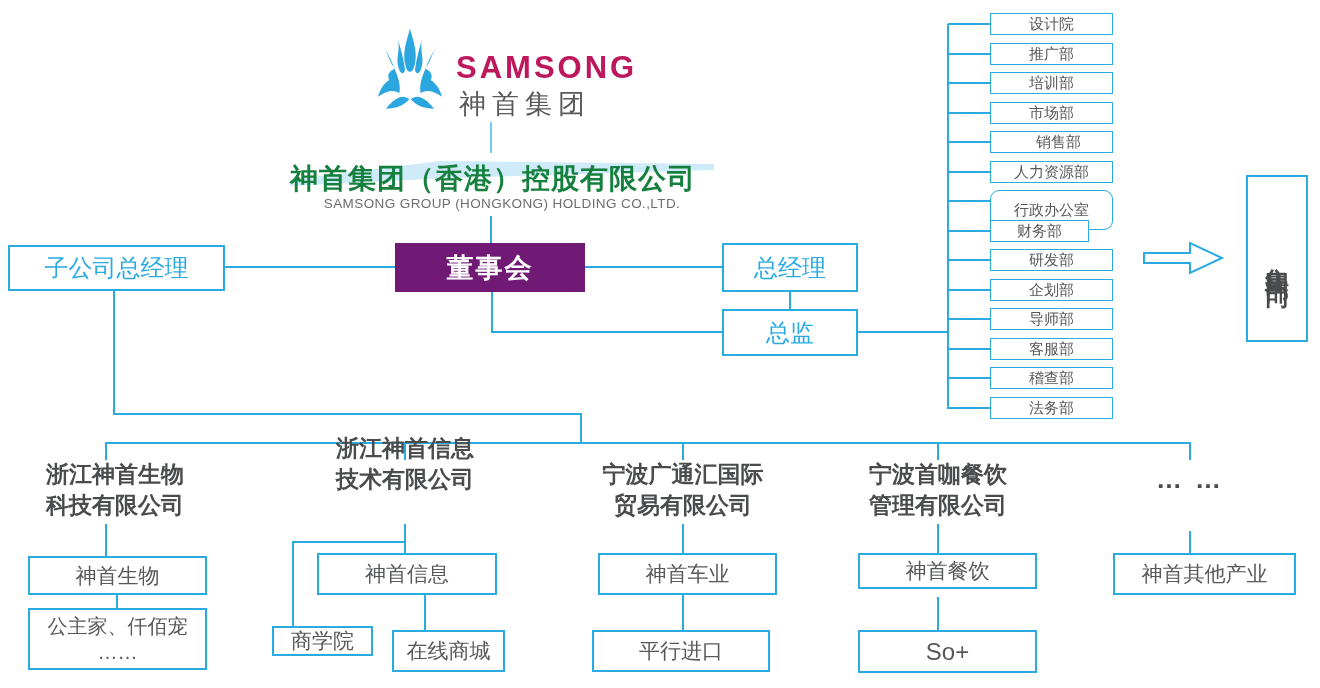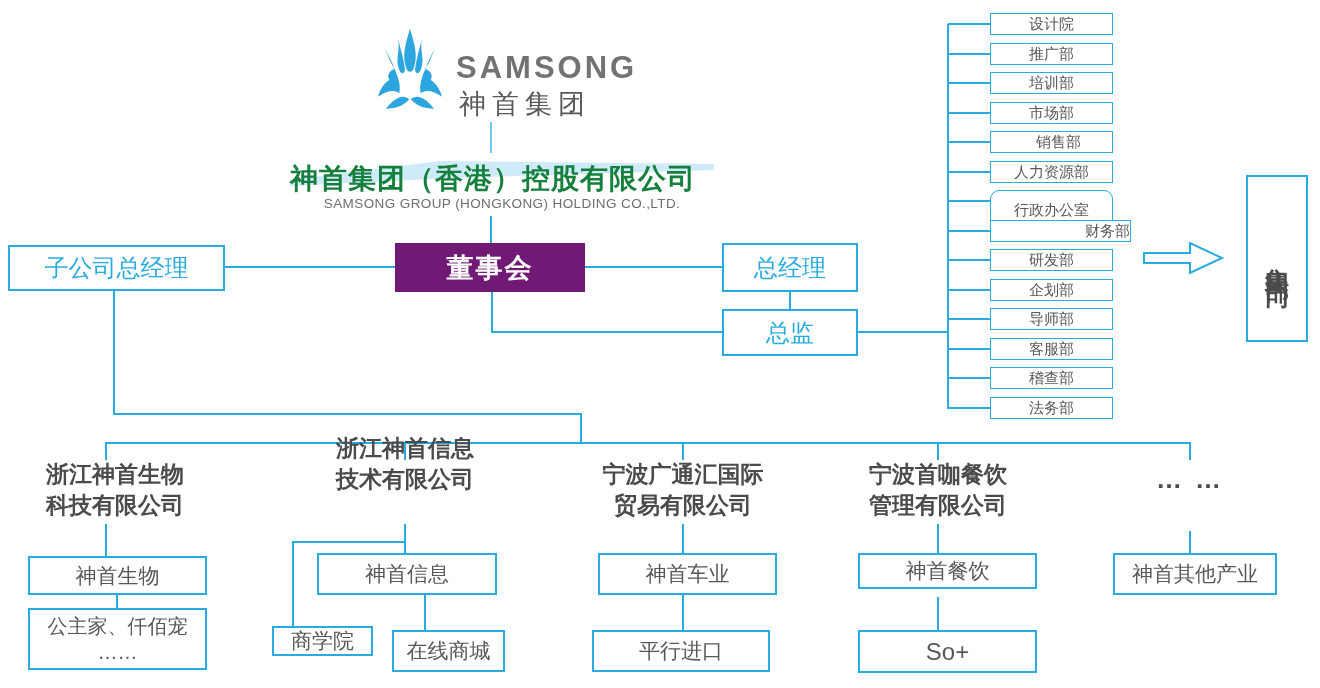--- a/index.html
+++ b/index.html
@@ -20,21 +20,21 @@
   .box.gray{color:#57585A;font-weight:400;font-size:21px;}
   .box.dept{border-width:1.5px;color:#57585A;font-weight:400;font-size:15px;}
   .box.multi{flex-direction:column;line-height:26px;font-size:20px;}
   .box.vert{writing-mode:vertical-rl;color:#4A4B4D;font-weight:bold;font-size:24px;letter-spacing:5px;}
 
   .heading{position:absolute;width:220px;text-align:center;color:#4A4B4D;
            font-weight:bold;font-size:23px;line-height:31px;white-space:nowrap;}
   .heading.dots{font-size:26px;letter-spacing:3px;}
 
   
-  .brand{position:absolute;left:456px;top:50px;color:#737373;font-weight:bold;
+  .brand{position:absolute;left:456px;top:50px;color:#be185d;font-weight:bold;
          font-size:31px;letter-spacing:3px;}
   .brand-cn{position:absolute;left:459px;top:86px;color:#58595B;font-size:27px;letter-spacing:6px;}
   .title{position:absolute;left:290px;top:160px;width:424px;
          color:#15803d;font-weight:bold;font-size:28px;letter-spacing:1px;z-index:2;}
   .subtitle{position:absolute;left:290px;top:196px;width:424px;text-align:center;
             color:#6D6E71;font-size:13.5px;letter-spacing:.4px;z-index:2;}
   .swoosh{position:absolute;left:290px;top:158px;z-index:1;}
   .logo-svg{position:absolute;left:370px;top:24px;}
   .arrow-svg{position:absolute;left:1141px;top:240px;}
 </style>
@@ -116,21 +116,21 @@
     </div>
   <div class="box dept" style="left:990px;top:131px;width:123px;height:22px;padding-left:14px;">
       <span>销售部</span>
     </div>
   <div class="box dept" style="left:990px;top:161px;width:123px;height:22px;">
       <span>人力资源部</span>
     </div>
   <div class="box dept" style="left:990px;top:190px;width:123px;height:40px;border-radius:9px;">
       <span>行政办公室</span>
     </div>
-  <div class="box dept" style="left:990px;top:220px;width:141px;height:22px;justify-content:flex-end;">
+  <div class="box dept" style="left:990px;top:220px;width:99px;height:22px;">
       <span>财务部</span>
     </div>
   <div class="box dept" style="left:990px;top:249px;width:123px;height:22px;">
       <span>研发部</span>
     </div>
   <div class="box dept" style="left:990px;top:279px;width:123px;height:22px;">
       <span>企划部</span>
     </div>
   <div class="box dept" style="left:990px;top:308px;width:123px;height:22px;">
       <span>导师部</span>
@@ -193,21 +193,21 @@
     </div>
   <div class="box gray" style="left:317px;top:553px;width:180px;height:42px;">
       <span>神首信息</span>
     </div>
   <div class="box gray" style="left:598px;top:553px;width:179px;height:42px;">
       <span>神首车业</span>
     </div>
   <div class="box gray" style="left:858px;top:553px;width:179px;height:36px;">
       <span>神首餐饮</span>
     </div>
-  <div class="box gray" style="left:1113px;top:553px;width:164px;height:42px;">
+  <div class="box gray" style="left:1113px;top:553px;width:183px;height:42px;">
       <span>神首其他产业</span>
     </div>
 
   <div class="vl" style="left:116px;top:595px;height:13px;"></div>
   <div class="hl" style="left:292px;top:541px;width:113px;"></div>
   <div class="vl" style="left:292px;top:541px;height:89px;"></div>
   <div class="vl" style="left:424px;top:595px;height:35px;"></div>
   <div class="vl" style="left:682px;top:595px;height:35px;"></div>
   <div class="vl" style="left:937px;top:597px;height:33px;"></div>
 

